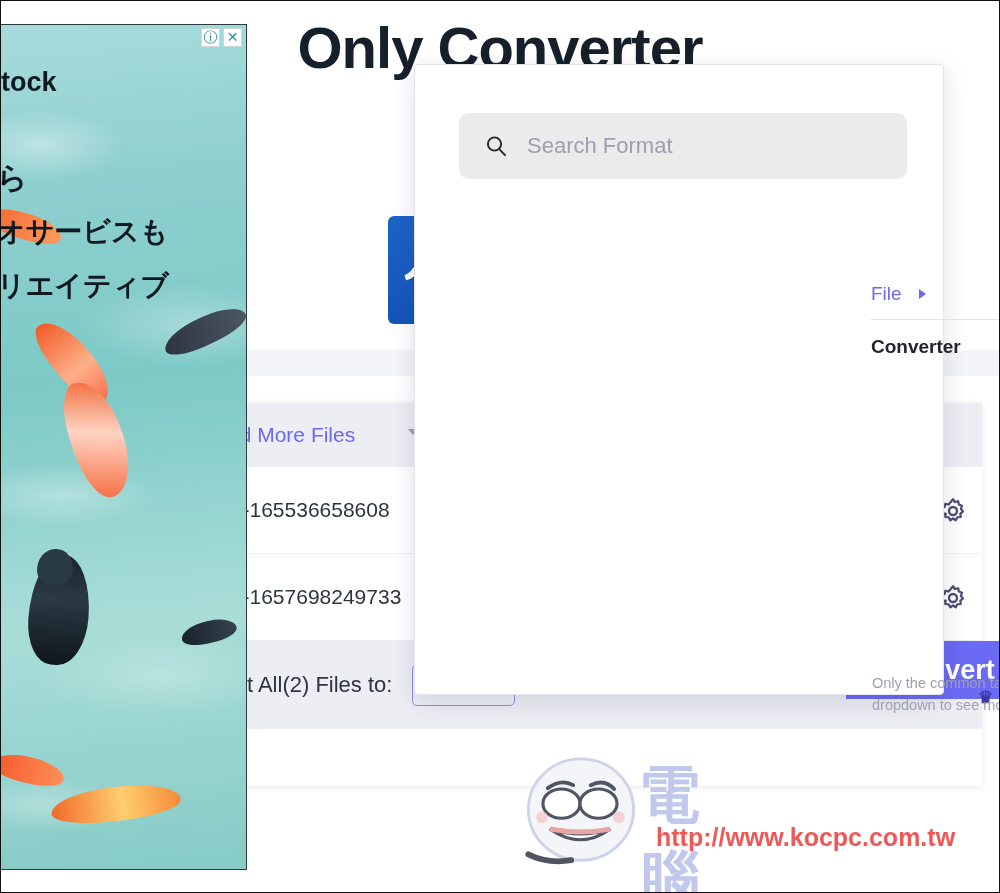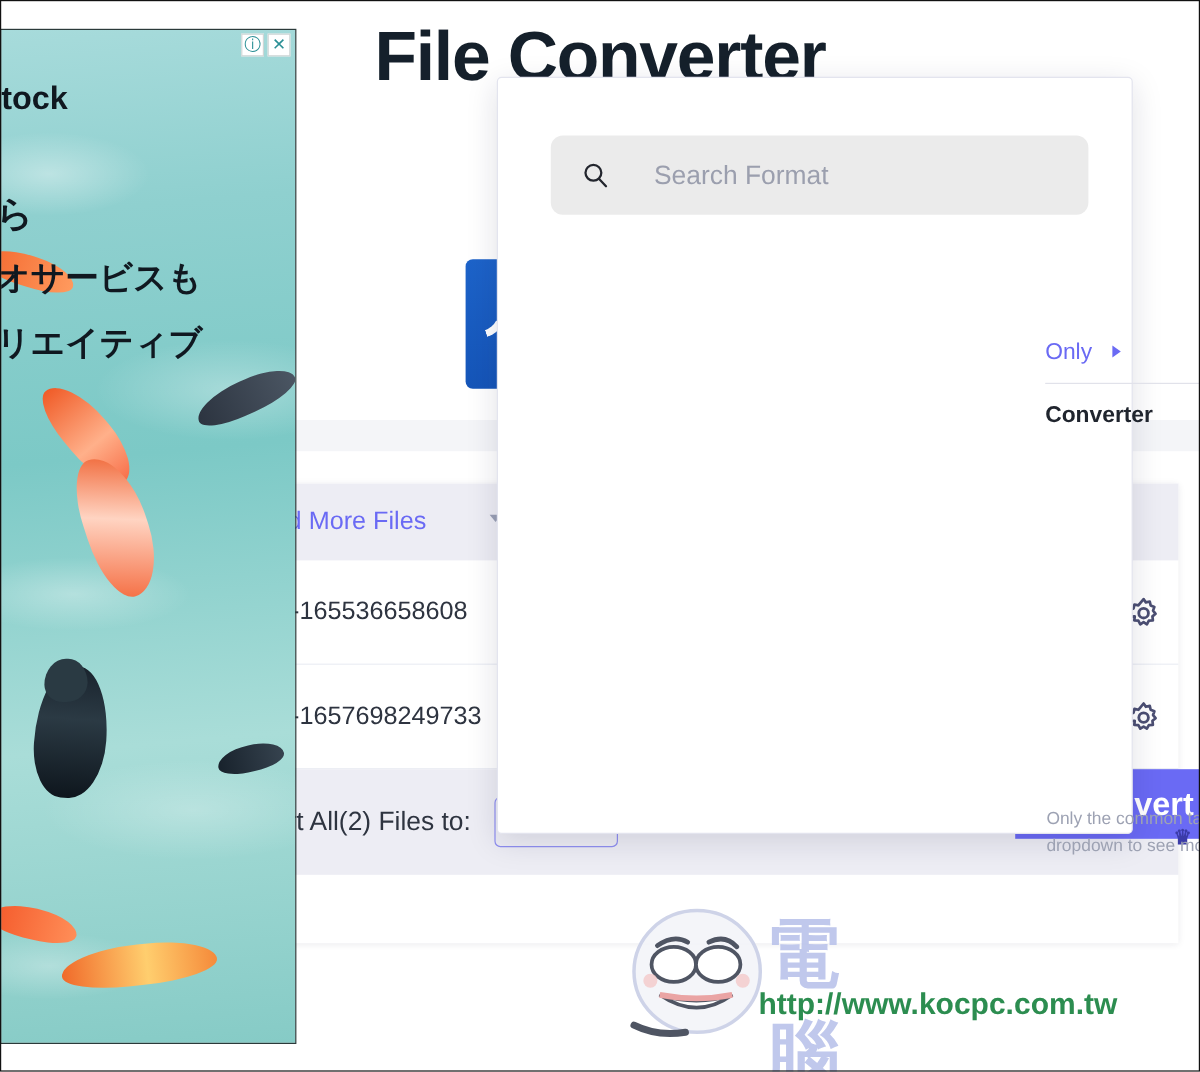--- a/index.html
+++ b/index.html
@@ -158,21 +158,20 @@
     border-radius: 10px;
     display: flex; align-items: center;
     padding: 0 26px; gap: 20px;
   }
   .search-icon { width: 22px; height: 22px; display:block; flex: none; }
   .search-input {
     border: none; outline: none; background: transparent;
     font-family: "Liberation Sans", sans-serif;
     font-size: 22px; color: #6e7380;
     width: 100%;
-    margin-left: 18px;
   }
   .search-input::placeholder { color: #9b9fae; }
 
   .cat-col {
     position: absolute; left: 456px; top: 216px; width: 132px;
   }
   .cat-item { font-size: 19px; padding: 2px 0 12px 0; cursor: pointer; }
   .cat-item.active { color: #6a6af4; font-weight: 500; }
   .cat-item .arrow {
     display: inline-block;
@@ -241,37 +240,37 @@
   .wm-face {
     position: absolute; left: 0; top: 8px; width: 118px; height: 115px;
   }
   .wm-cn {
     position: absolute; left: 118px; top: 8px;
     font-size: 62px; font-weight: bold; letter-spacing: 2px;
     color: #b9c2ea;
     font-family: "DejaVu Sans", sans-serif;
   }
   .wm-url {
-    position: absolute; left: 112px; top: 78px;
+    position: absolute; left: 136px; top: 78px;
     font-size: 25px; font-weight: bold;
-    color: #15803d;
+    color: #ef4444;
     font-family: "Liberation Sans", sans-serif;
   }
   .outer-border {
     position: absolute; left: 0; top: 0; width: 1000px; height: 893px;
     border: 1px solid #111; pointer-events: none; z-index: 40;
   }
 </style>
 </head>
 <body>
 
 <div id="root">
 
   <div class="site">
-    <div class="page-title">File Converter</div>
+    <div class="page-title">Only Converter</div>
     <div class="page-sub">Easily con</div>
 
     <div class="choose-btn">
       <span class="swoosh"></span>
     </div>
 
     <div class="page-band"></div>
   </div>
 
   <div class="files-panel">
@@ -328,21 +327,21 @@
     <div class="search-wrap">
       <svg class="search-icon" viewBox="0 0 22 22">
         <circle cx="9.5" cy="9" r="6.6" fill="none" stroke="#23262e" stroke-width="1.9"></circle>
         <path d="M14.3 14.1L20 20.2" stroke="#23262e" stroke-width="1.9" stroke-linecap="round"></path>
       </svg>
       <input class="search-input" type="text" placeholder="Search Format" style="">
     </div>
 
     <div class="cat-col">
       <div class="cat-item active">
-        <span>Only</span>
+        <span>File</span>
         <span class="arrow"></span>
       </div>
       <div class="cat-div"></div>
       <div class="cat-item plain">
         <span>Converter</span>
       </div>
     </div>
 
     <div class="pop-note">Only the common target formats are shown. Use file card's output dropdown to see more option.</div>
   </div>

